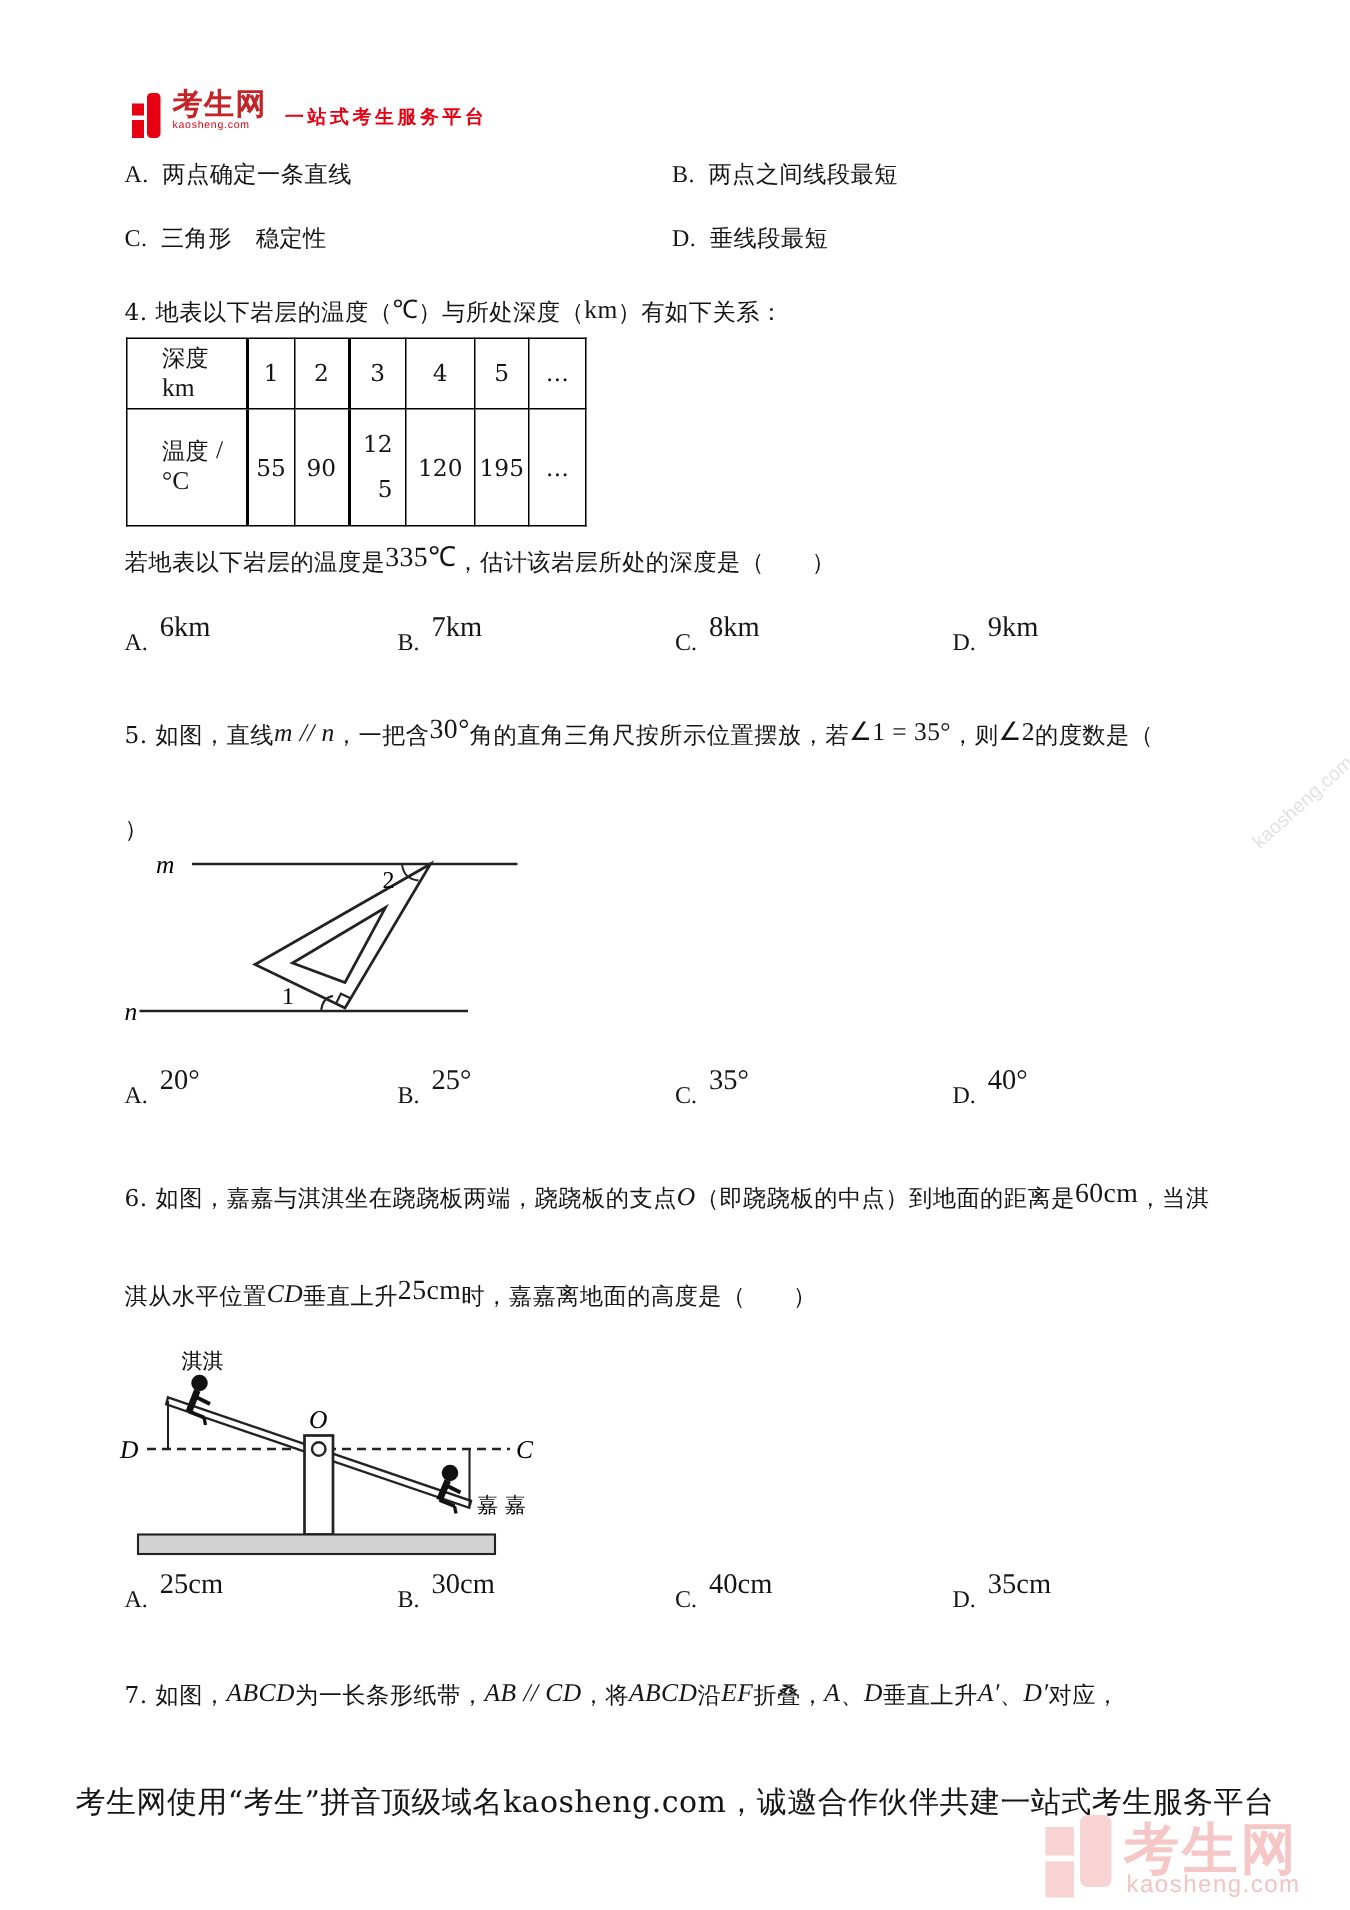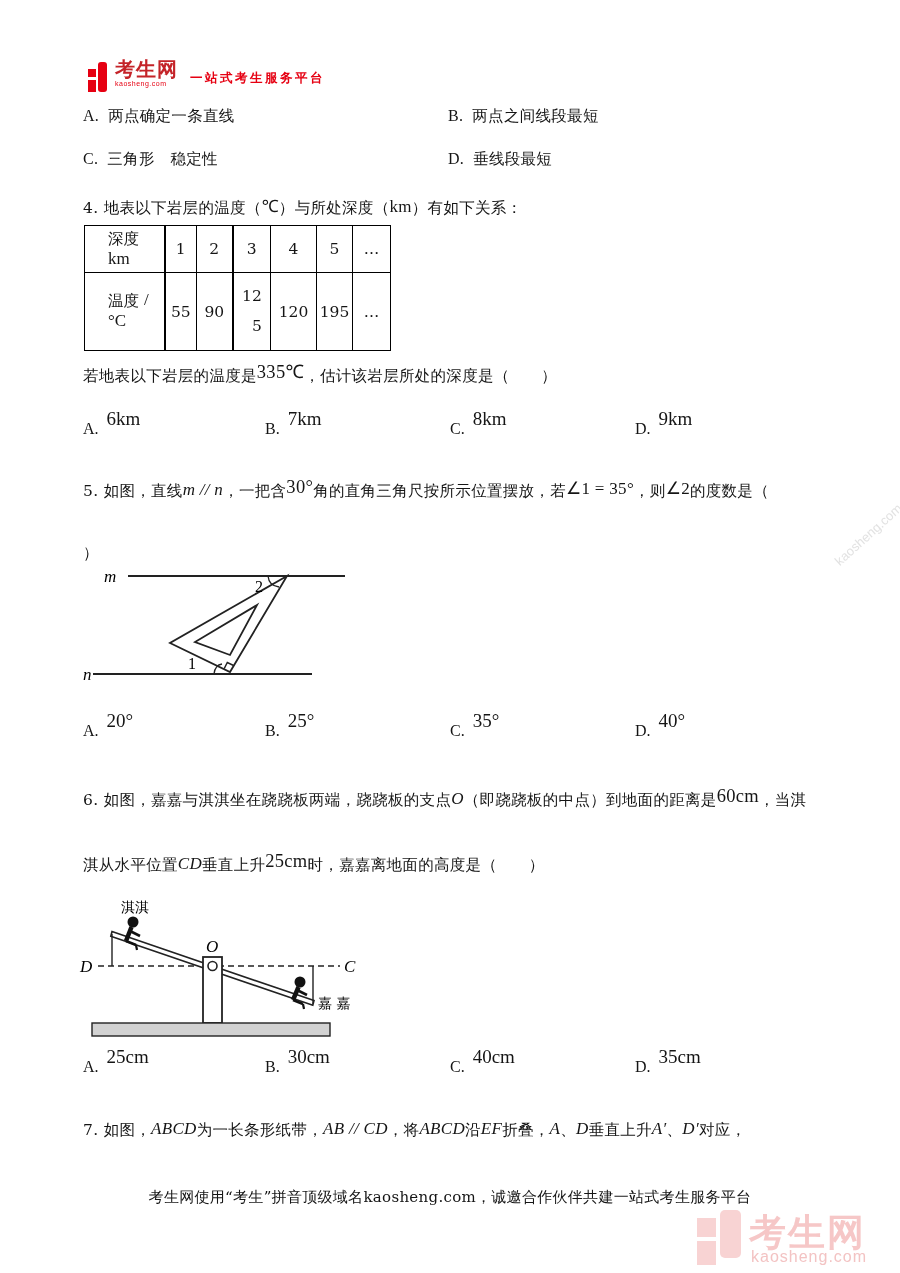--- a/index.html
+++ b/index.html
@@ -42,21 +42,21 @@
   .dtable td.hcell{text-align:left;padding-left:23px;border-right-width:2.2px;}
   .dtable tr.r1 td{height:47px;}
   .dtable tr.r2 td{height:78px;}
   .dtable td.thr{border-right-width:2.2px;}
   .wrapnum{display:inline-block;width:20px;word-break:break-all;line-height:1.9;text-align:right;}
 
   .figure{position:absolute;}
   svg text{font-family:"Liberation Serif",serif;}
   .svg-zh{font-family:"DejaVu Serif","Liberation Serif",serif;}
 
-  .footer{position:absolute;left:0;top:1188px;width:900px;text-align:center;font-size:15px;letter-spacing:0.3px;}
+  .footer{position:absolute;left:0;top:1188px;width:900px;text-align:center;font-size:20px;letter-spacing:0.3px;}
 
   
   .side-wm{position:absolute;left:826px;top:527px;transform:rotate(-42deg);color:#e2e2e2;
            font-family:"Liberation Sans",sans-serif;font-size:13px;}
   .btm-wm{position:absolute;left:697px;top:1206px;width:200px;height:62px;}
   .wb{position:absolute;background:#f8d3d3;}
   .wb1{left:0;top:12px;width:19px;height:19px;}
   .wb2{left:0;top:35px;width:19px;height:24px;}
   .wb3{left:23px;top:4px;width:21px;height:48px;border-radius:5px;}
   .wm-name{position:absolute;left:52px;top:2px;font-size:37px;font-weight:bold;color:#f6c7c7;

